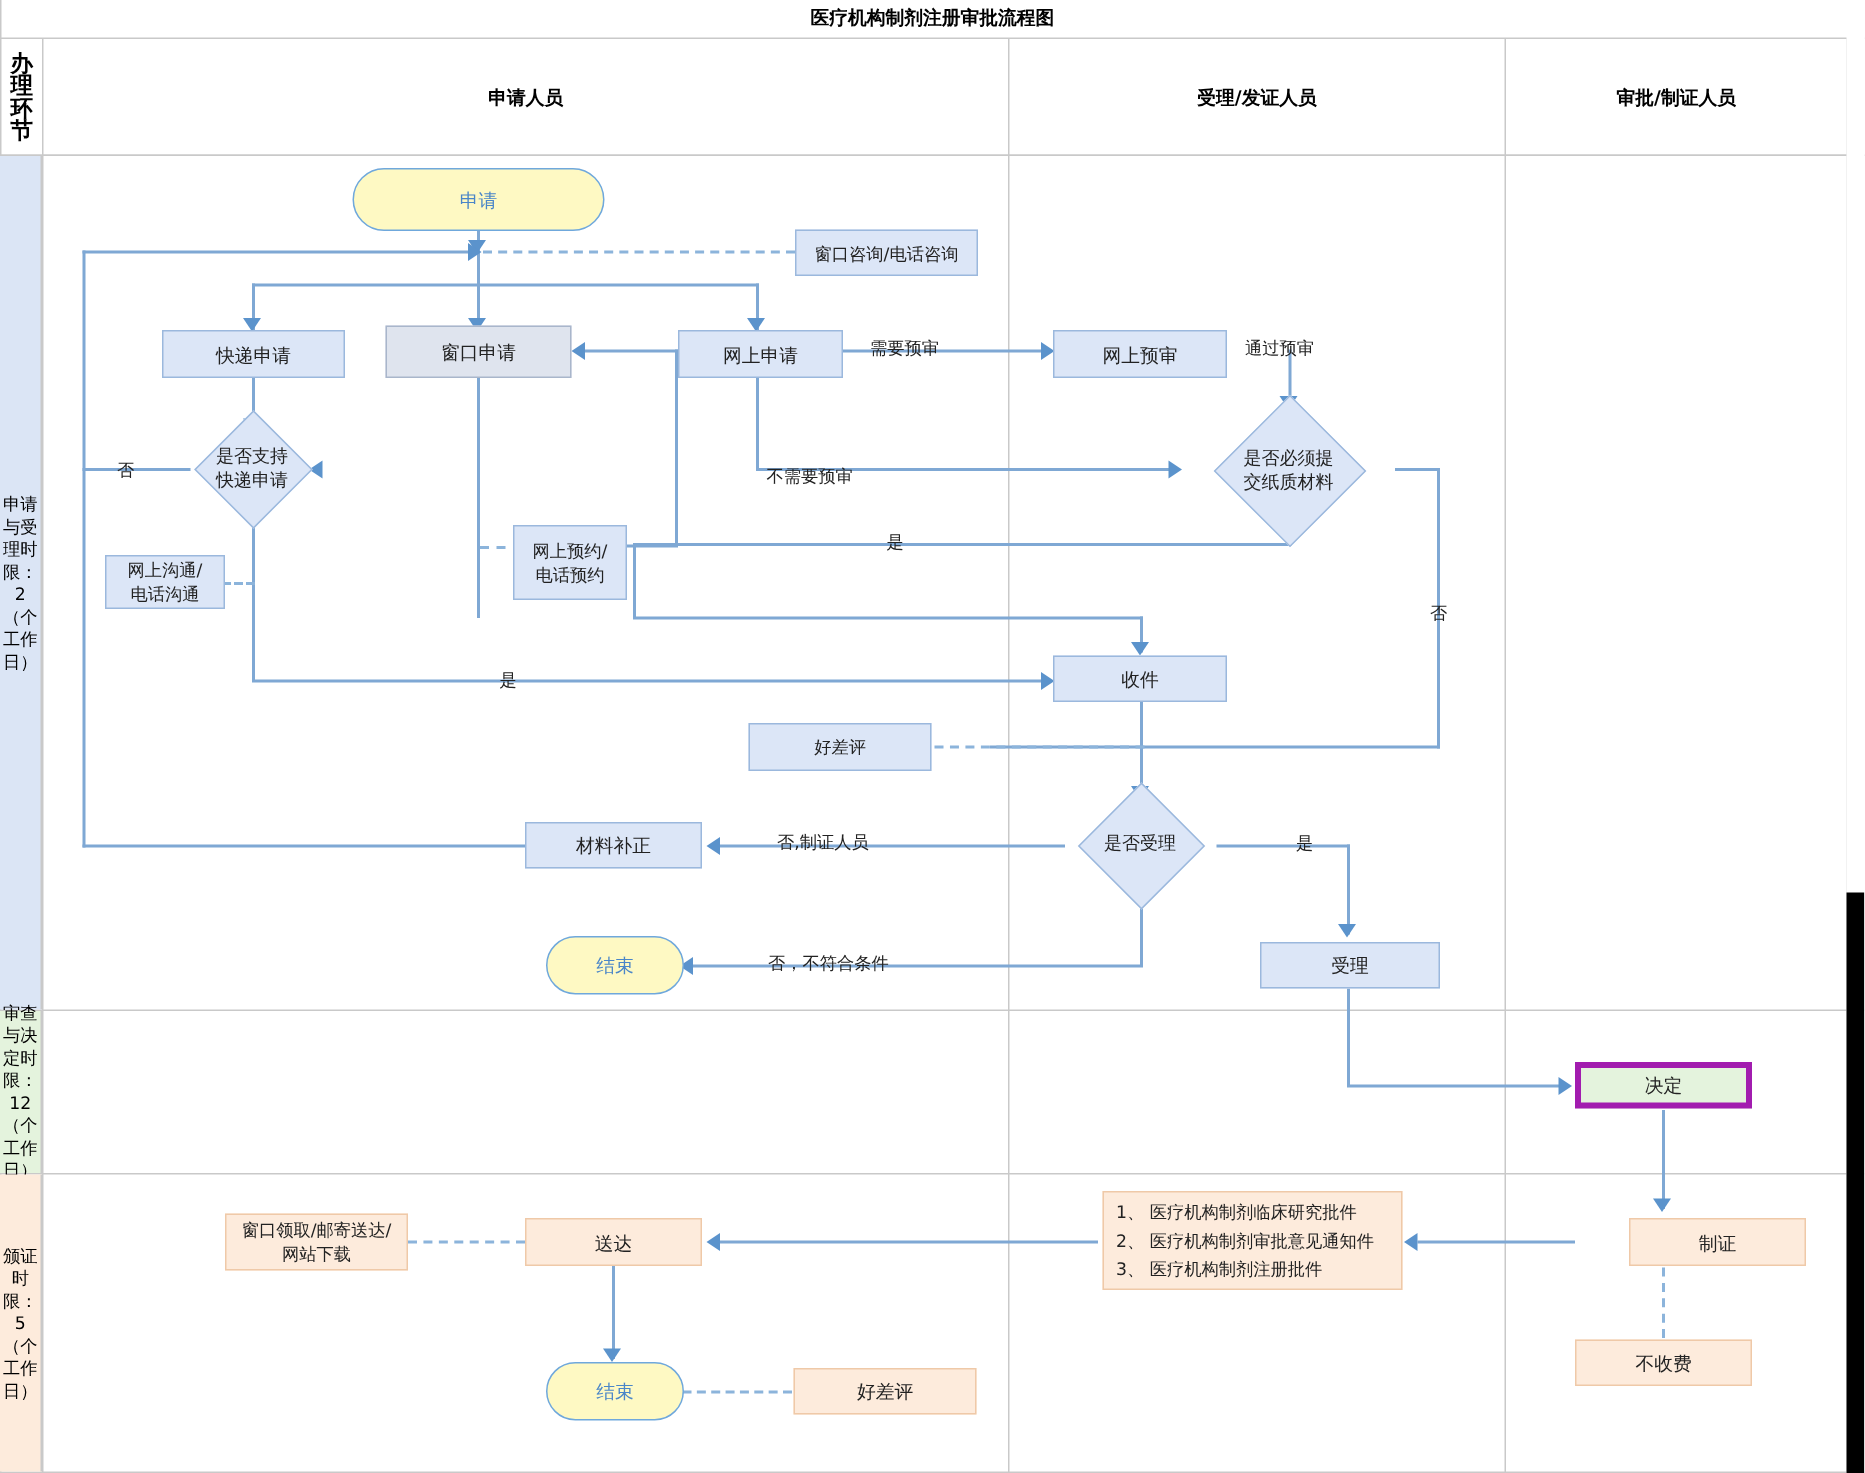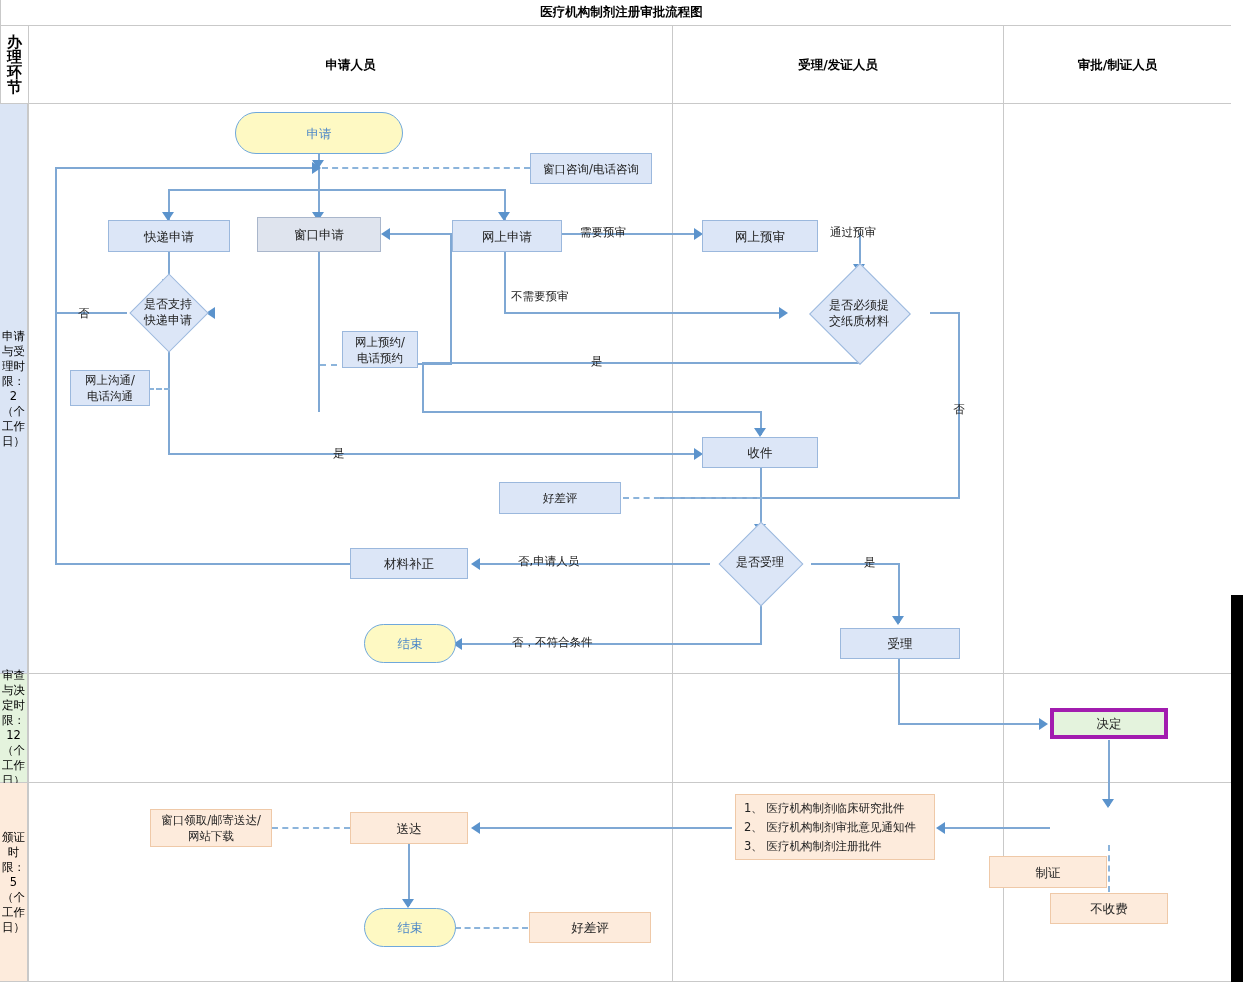--- a/index.html
+++ b/index.html
@@ -231,21 +231,21 @@
       <span style="white-space:pre-line;">是否必须提
 交纸质材料</span>
     </div>
   </div>
 
   <div class="node note" style="left:70px;top:370px;width:80px;height:36px;">
       <span style="white-space:pre-line;">网上沟通/
 电话沟通</span>
     </div>
 
-  <div class="node note" style="left:342px;top:331px;width:76px;height:37px;">
+  <div class="node note" style="left:342px;top:350px;width:76px;height:50px;">
       <span style="white-space:pre-line;">网上预约/
 电话预约</span>
     </div>
 
   <div class="node proc" style="left:702px;top:437px;width:116px;height:31px;">收件</div>
 
   <div class="node note" style="left:499px;top:482px;width:122px;height:32px;">好差评</div>
 
   <div class="node proc" style="left:350px;top:548px;width:118px;height:31px;">材料补正</div>
 
@@ -253,21 +253,21 @@
     <div class="dshape" style="width:58px;height:58px;left:27px;top:0;"></div>
     <div class="dtext">是否受理</div>
   </div>
 
   <div class="node term" style="left:364px;top:624px;width:92px;height:39px;font-size:12.5px;">结束</div>
 
   <div class="node proc" style="left:840px;top:628px;width:120px;height:31px;">受理</div>
 
   <div class="node green" style="left:1050px;top:708px;width:118px;height:31px;">决定</div>
 
-  <div class="node peach" style="left:989px;top:812px;width:118px;height:32px;margin-top:44px;">制证</div>
+  <div class="node peach" style="left:1086px;top:812px;width:118px;height:32px;">制证</div>
 
   <div class="node peach" style="left:1050px;top:893px;width:118px;height:31px;">不收费</div>
 
   <div class="node peach note-left" style="left:735px;top:794px;width:200px;height:66px;line-height:19px;font-size:11.5px;">
       <span style="white-space:pre-line;">1、 医疗机构制剂临床研究批件
 2、 医疗机构制剂审批意见通知件
 3、 医疗机构制剂注册批件</span>
     </div>
 
   <div class="node peach" style="left:350px;top:812px;width:118px;height:32px;">送达</div>
@@ -276,25 +276,25 @@
       <span style="white-space:pre-line;">窗口领取/邮寄送达/
 网站下载</span>
     </div>
 
   <div class="node term" style="left:364px;top:908px;width:92px;height:39px;">结束</div>
 
   <div class="node peach" style="left:529px;top:912px;width:122px;height:31px;">好差评</div>
 
   <div class="elbl" style="left:580px;top:225px;">需要预审</div>
   <div class="elbl" style="left:830px;top:225px;">通过预审</div>
-  <div class="elbl" style="left:511px;top:289px;">不需要预审</div>
+  <div class="elbl" style="left:511px;top:310px;">不需要预审</div>
   <div class="elbl" style="left:78px;top:306px;">否</div>
   <div class="elbl" style="left:591px;top:354px;">是</div>
   <div class="elbl-v" style="left:951px;top:395px;">否</div>
   <div class="elbl" style="left:333px;top:446px;">是</div>
-  <div class="elbl" style="left:518px;top:554px;">否,申请人员</div>
+  <div class="elbl" style="left:518px;top:554px;">否,制证人员</div>
   <div class="elbl" style="left:864px;top:555px;">是</div>
   <div class="elbl" style="left:512px;top:635px;">否，不符合条件</div>
 
   <div class="scroll-track"></div>
   <div class="scroll-thumb"></div>
 
 </div>
 
 </body></html>

